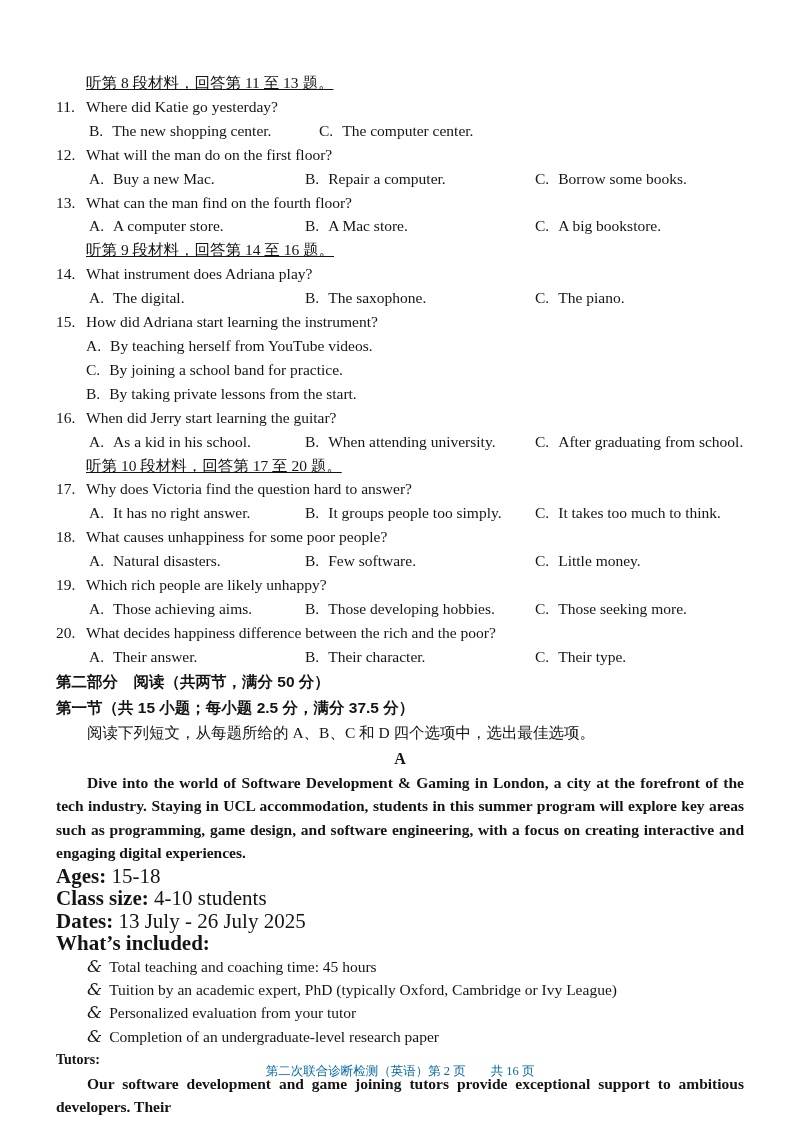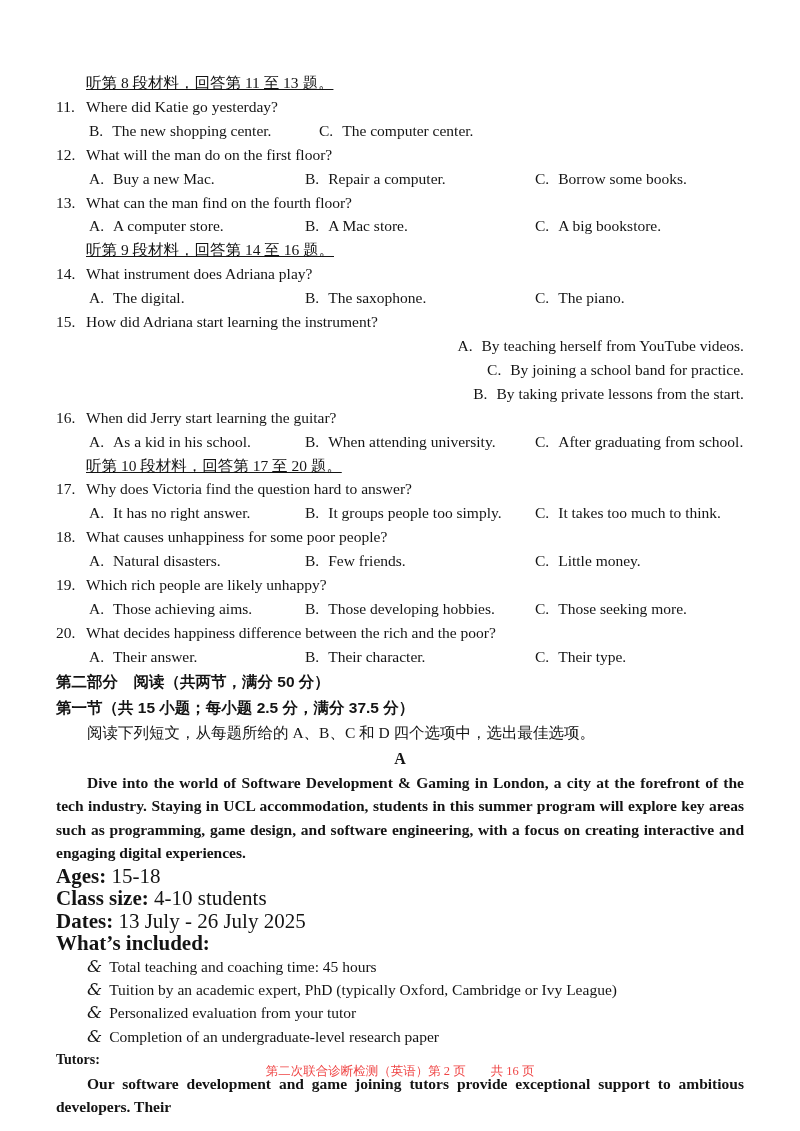--- a/index.html
+++ b/index.html
@@ -16,21 +16,21 @@
   }
   .lline{font-size:15.5px;line-height:23.9px;white-space:nowrap;}
   .material{padding-left:30px;text-decoration:underline;}
   .q{display:flex;}
   .qnum{flex:none;width:30px;}
   .opts{display:flex;padding-left:33px;}
   .optA{flex:none;width:216px;}
   .optB{flex:none;width:230px;}
   .optC{flex:1;}
   .opt-label{display:inline-block;margin-right:9px;}
-  .stackedopt{padding-left:30px;text-align:right;}
+  .stackedopt{padding-left:30px;}
   .stackedopt .opt-label{margin-right:9px;}
   .h-bold{
     font-family:"Liberation Sans","DejaVu Sans",sans-serif;
     font-weight:bold;
     font-size:15.5px;line-height:26px;
   }
   .instruction{font-size:15.5px;line-height:24px;padding-left:31px;}
   .passage-title{
     text-align:center;font-weight:bold;font-size:16px;line-height:25px;
     margin-top:1px;
@@ -41,21 +41,21 @@
   .infoline{font-size:21px;line-height:22.4px;}
   .infolabel{font-weight:bold;}
   .includeline{font-size:15.5px;line-height:23.4px;padding-left:31px;}
   .bullet{
     font-style:italic;font-size:17px;margin-right:7px;
     font-family:"DejaVu Serif","Liberation Serif",serif;
   }
   .tutorslabel{font-weight:bold;font-size:14px;line-height:23.4px;}
   .footer{
     position:absolute;left:0;top:1063px;width:100%;
-    text-align:center;font-size:12.5px;color:#ef4444;
+    text-align:center;font-size:12.5px;color:#0369a1;
   }
 </style>
 </head>
 <body>
 
 <div class="page">
 
   <div>
       <div class="lline material">听第 8 段材料，回答第 11 至 13 题。</div>
       <div class="lline q">
@@ -119,21 +119,21 @@
         <span class="optA"><span class="opt-label">A.</span><span class="opt-text">It has no right answer.</span></span>
         <span class="optB"><span class="opt-label">B.</span><span class="opt-text">It groups people too simply.</span></span>
         <span class="optC"><span class="opt-label">C.</span><span class="opt-text">It takes too much to think.</span></span>
       </div>
       <div class="lline q">
         <span class="qnum">18.</span>
         <span class="qprompt">What causes unhappiness for some poor people?</span>
       </div>
       <div class="lline opts">
         <span class="optA"><span class="opt-label">A.</span><span class="opt-text">Natural disasters.</span></span>
-        <span class="optB"><span class="opt-label">B.</span><span class="opt-text">Few friends.</span></span>
+        <span class="optB"><span class="opt-label">B.</span><span class="opt-text">Few software.</span></span>
         <span class="optC"><span class="opt-label">C.</span><span class="opt-text">Little money.</span></span>
       </div>
       <div class="lline q">
         <span class="qnum">19.</span>
         <span class="qprompt">Which rich people are likely unhappy?</span>
       </div>
       <div class="lline opts">
         <span class="optA"><span class="opt-label">A.</span><span class="opt-text">Those achieving aims.</span></span>
         <span class="optB"><span class="opt-label">B.</span><span class="opt-text">Those developing hobbies.</span></span>
         <span class="optC"><span class="opt-label">C.</span><span class="opt-text">Those seeking more.</span></span>

